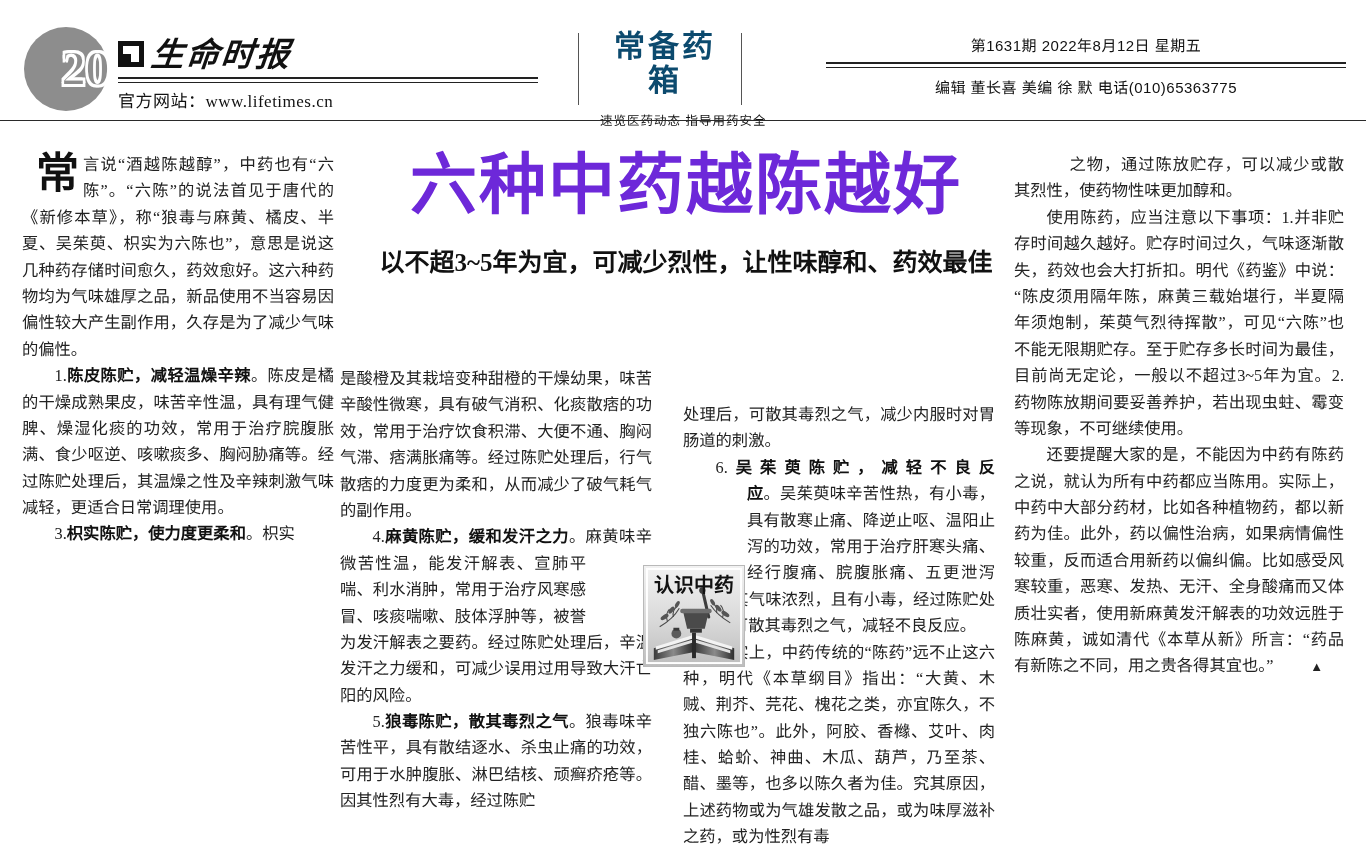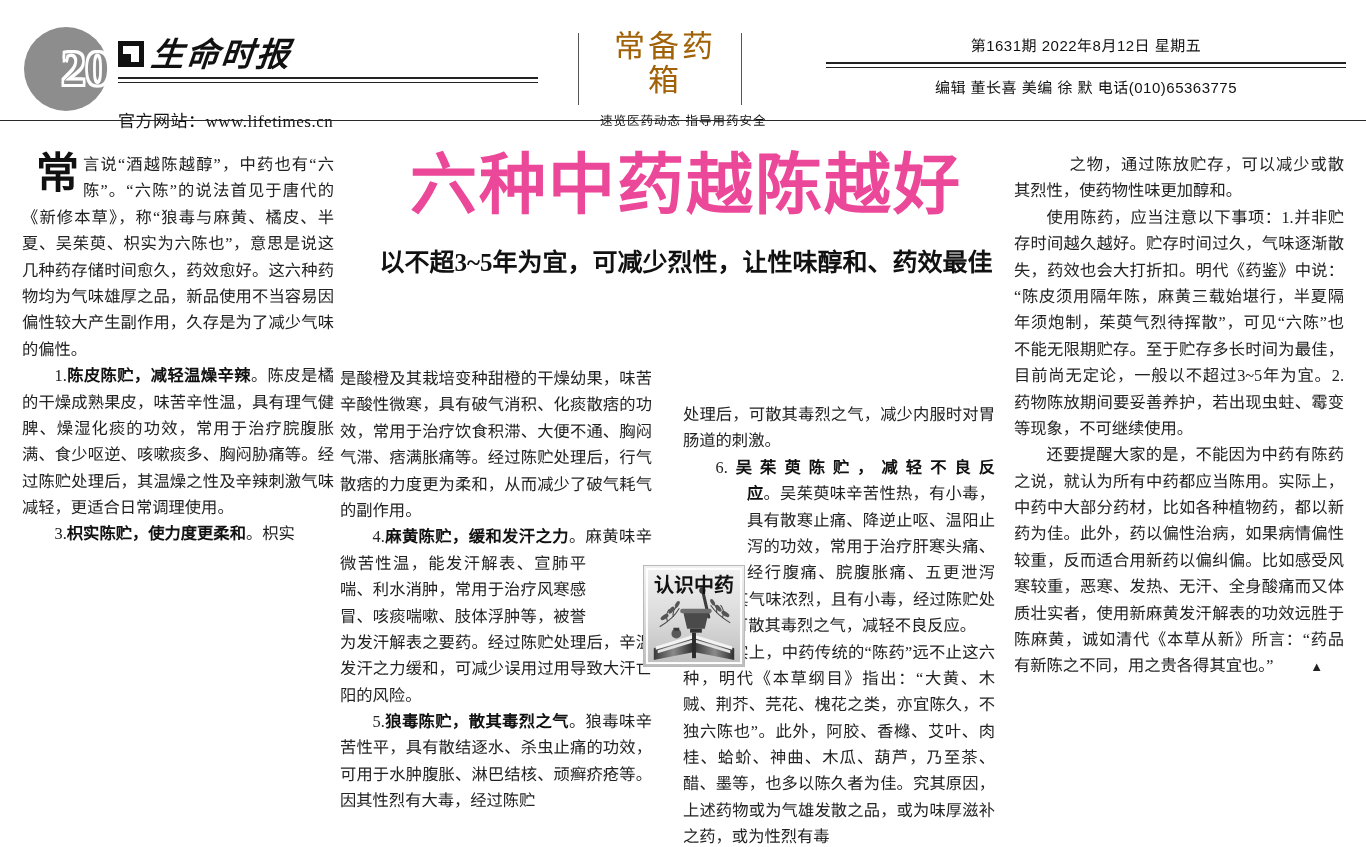--- a/index.html
+++ b/index.html
@@ -50,32 +50,32 @@
   .brand-name{
     font-family:"Liberation Serif",serif;
     font-size:33px;font-weight:700;line-height:1;
     letter-spacing:2px;
     font-style:italic;
     color:#111;
     transform:skewX(-6deg);
   }
   .brand-rule{margin-top:5px;border-top:2px solid #222;border-bottom:1px solid #222;height:3px;width:420px;}
   .brand-site{
-    margin-top:24px;font-size:17px;letter-spacing:0.5px;color:#111;
+    margin-top:4px;font-size:17px;letter-spacing:0.5px;color:#111;
     font-family:"Liberation Serif",serif;
   }
 
   .vdiv{position:absolute;width:1px;background:#555;}
   .vdiv.a{left:578px;top:33px;height:72px;}
   .vdiv.b{left:741px;top:33px;height:72px;}
 
   .section-block{position:absolute;left:600px;top:30px;width:130px;text-align:center;}
   .section-title{
     font-family:"Liberation Serif",serif;
-    font-size:31px;font-weight:400;letter-spacing:3px;color:#a16207;line-height:1.1;
+    font-size:31px;font-weight:700;letter-spacing:3px;color:#0c4a6e;line-height:1.1;
   }
   .section-sub{
     margin-top:12px;font-size:12.5px;letter-spacing:1px;color:#111;white-space:nowrap;
     font-family:"Liberation Sans",sans-serif;
   }
   .issue-block{position:absolute;right:20px;top:34px;width:520px;text-align:center;}
   .issue-line{
     font-size:15px;letter-spacing:0.5px;color:#111;white-space:nowrap;
     font-family:"Liberation Sans",sans-serif;
   }
@@ -85,21 +85,21 @@
     font-family:"Liberation Sans",sans-serif;
   }
 
   .master-rule{position:absolute;left:0;top:120px;width:1366px;border-top:1.5px solid #2a2a2a;}
 
   
   .headline-wrap{position:absolute;left:336px;top:150px;width:700px;text-align:center;z-index:3;}
   .headline{
     font-family:"Liberation Sans","DejaVu Sans",sans-serif;
     font-size:67px;font-weight:800;letter-spacing:2px;line-height:1.05;
-    color:#ec4899;white-space:nowrap;
+    color:#6d28d9;white-space:nowrap;
   }
   .subhead{
     margin-top:22px;
     font-family:"Liberation Serif",serif;
     font-size:25px;font-weight:700;letter-spacing:0px;color:#111;white-space:nowrap;
   }
   .byline{
     margin-top:22px;
     font-family:"Liberation Serif",serif;
     font-size:17px;font-weight:700;letter-spacing:0.5px;color:#111;white-space:nowrap;

